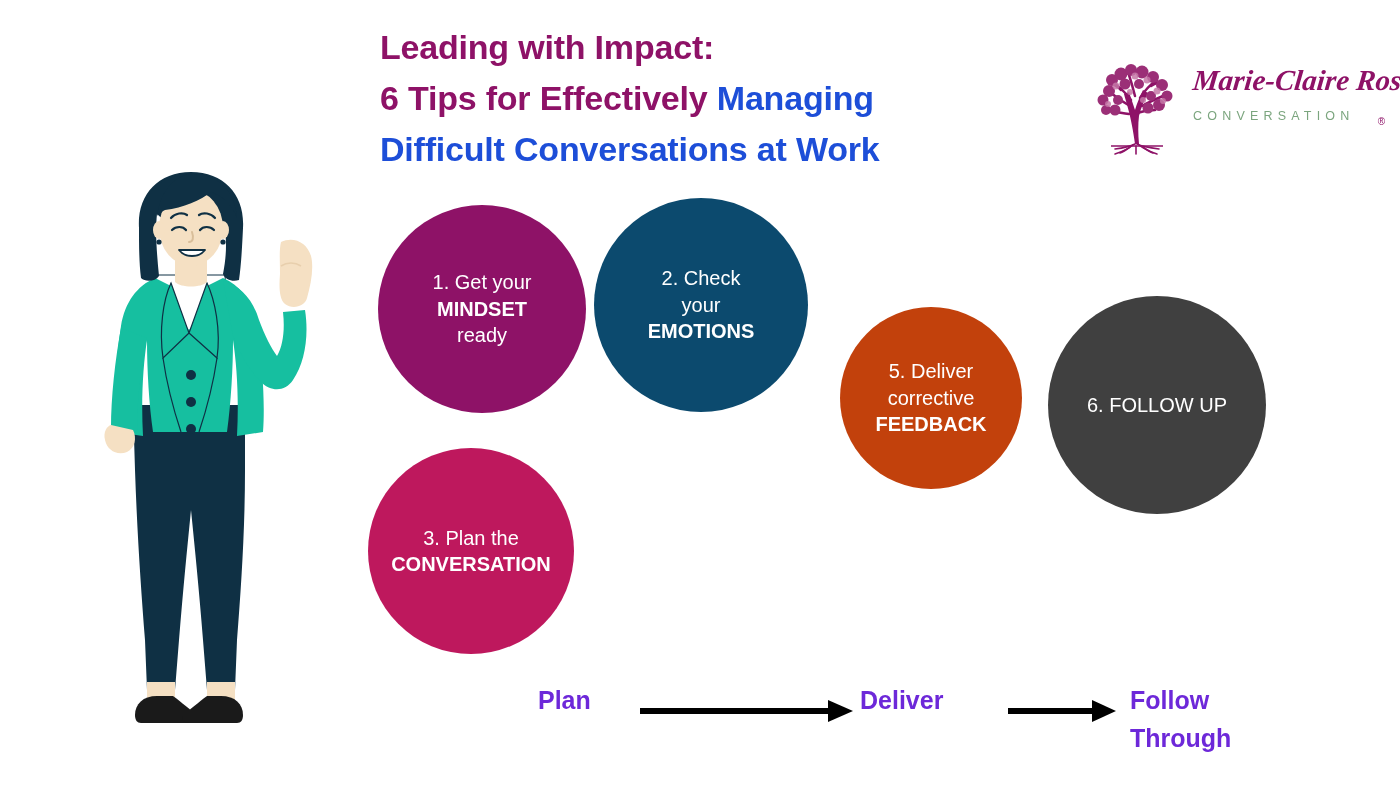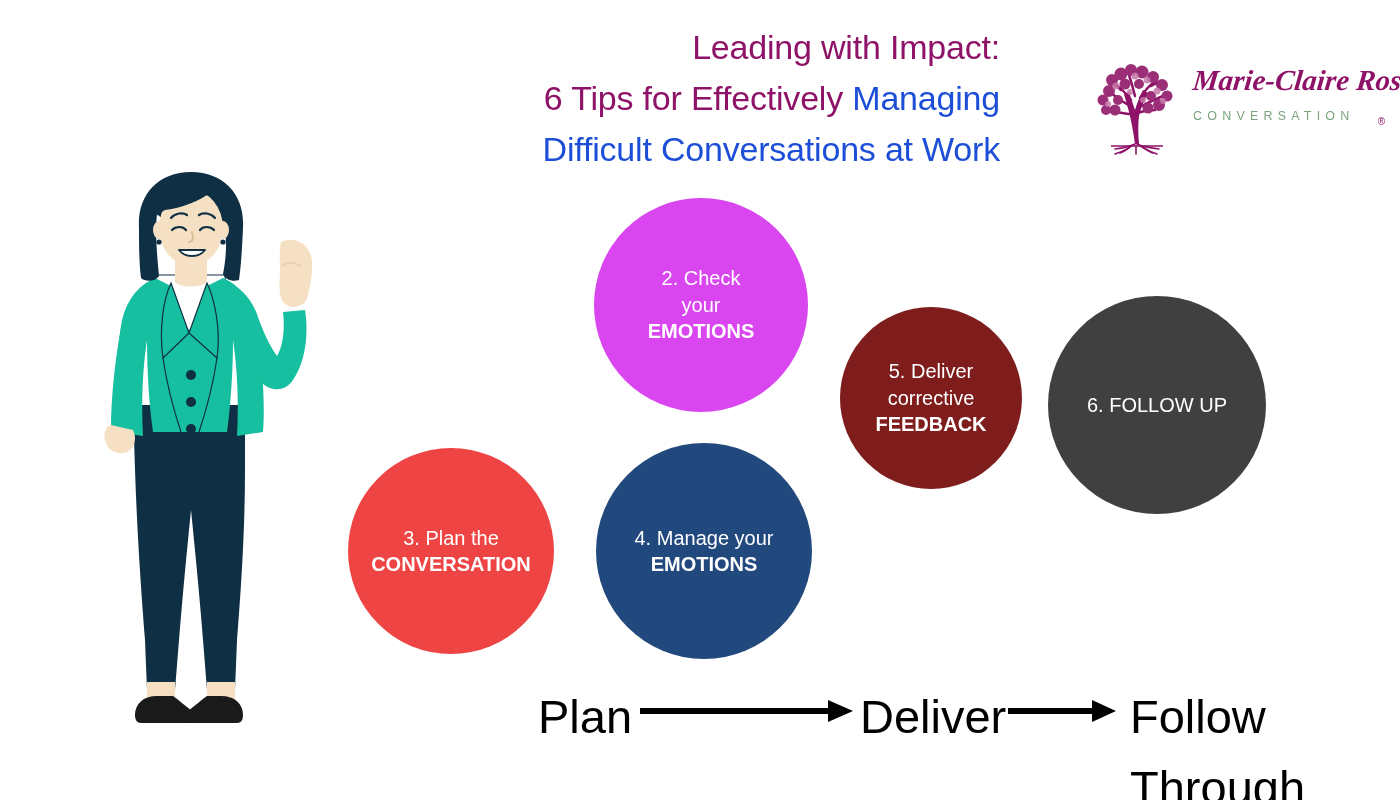--- a/index.html
+++ b/index.html
@@ -17,22 +17,22 @@
     background: #ffffff;
     overflow: hidden;
   }
 
   
   .title-block {
     position: absolute;
     left: 380px;
     top: 22px;
     width: 620px;
-    text-align: right;
-    font-weight: normal;
+    text-align: left;
+    font-weight: bold;
     font-size: 34px;
     line-height: 1.5;
     letter-spacing: -0.2px;
   }
   .title-line { display: block; white-space: nowrap; }
   .t-purple { color: #8E1267; }
   .t-green  { color: #1d4ed8; }
 
   
   .logo {
@@ -96,23 +96,23 @@
   
   .flow {
     position: absolute;
     left: 530px;
     top: 672px;
     width: 760px;
     height: 110px;
   }
   .flow-label {
     position: absolute;
-    font-weight: normal;
-    font-size: 47px;
-    color: #000000;
+    font-weight: bold;
+    font-size: 25px;
+    color: #6d28d9;
     line-height: 1.5;
     white-space: nowrap;
   }
   .arrow-svg { position: absolute; }
 
   
   .person {
     position: absolute;
     left: 95px;
     top: 170px;
@@ -253,47 +253,48 @@
     <path d="M104 45 C108 42 116 43 120 48" stroke="#0F3044" stroke-width="2.2" fill="none" stroke-linecap="round"></path>
 
     <path d="M77 60 C81 56 88 56 91 60" stroke="#0F3044" stroke-width="2.2" fill="none" stroke-linecap="round"></path>
     <path d="M105 60 C108 56 115 56 119 60" stroke="#0F3044" stroke-width="2.2" fill="none" stroke-linecap="round"></path>
 
     <path d="M97 62 C99 68 98 72 94 72" stroke="#D9BE9A" stroke-width="2" fill="none" stroke-linecap="round"></path>
 
     <path d="M84 80 C90 88 104 88 110 80 Z" fill="#FFFFFF" stroke="#0F3044" stroke-width="1.8" stroke-linejoin="round"></path>
   </svg>
 
-
-  <div class="bubble" style="left:594px; top:198px; width:214px; height:214px; background:#d946ef;">
+  <div class="bubble" style="left:378px; top:205px; width:208px; height:208px; background:#8E1267;">
+    <div class="bubble-text">
+      <span>1.</span>
+      <span>Get your</span><br>
+      <b>MINDSET</b><br>
+      <span>ready</span>
+    </div>
+  </div>
+
+  <div class="bubble" style="left:594px; top:198px; width:214px; height:214px; background:#0c4a6e;">
     <div class="bubble-text">
       <span>2.</span>
       <span>Check</span><br>
       <span>your</span><br>
       <b>EMOTIONS</b>
     </div>
   </div>
 
-  <div class="bubble" style="left:348px; top:448px; width:206px; height:206px; background:#ef4444;">
+  <div class="bubble" style="left:368px; top:448px; width:206px; height:206px; background:#be185d;">
     <div class="bubble-text">
       <span>3.</span>
       <span>Plan the</span><br>
       <b>CONVERSATION</b>
     </div>
   </div>
 
-  <div class="bubble" style="left:596px; top:443px; width:216px; height:216px; background:#22497E;">
-    <div class="bubble-text">
-      <span>4.</span>
-      <span>Manage your</span><br>
-      <b>EMOTIONS</b>
-    </div>
-  </div>
-
-  <div class="bubble" style="left:840px; top:307px; width:182px; height:182px; background:#7f1d1d;">
+
+  <div class="bubble" style="left:840px; top:307px; width:182px; height:182px; background:#c2410c;">
     <div class="bubble-text">
       <span>5.</span>
       <span>Deliver</span><br>
       <span>corrective</span><br>
       <b>FEEDBACK</b>
     </div>
   </div>
 
   <div class="bubble" style="left:1048px; top:296px; width:218px; height:218px; background:#404040;">
     <div class="bubble-text">

